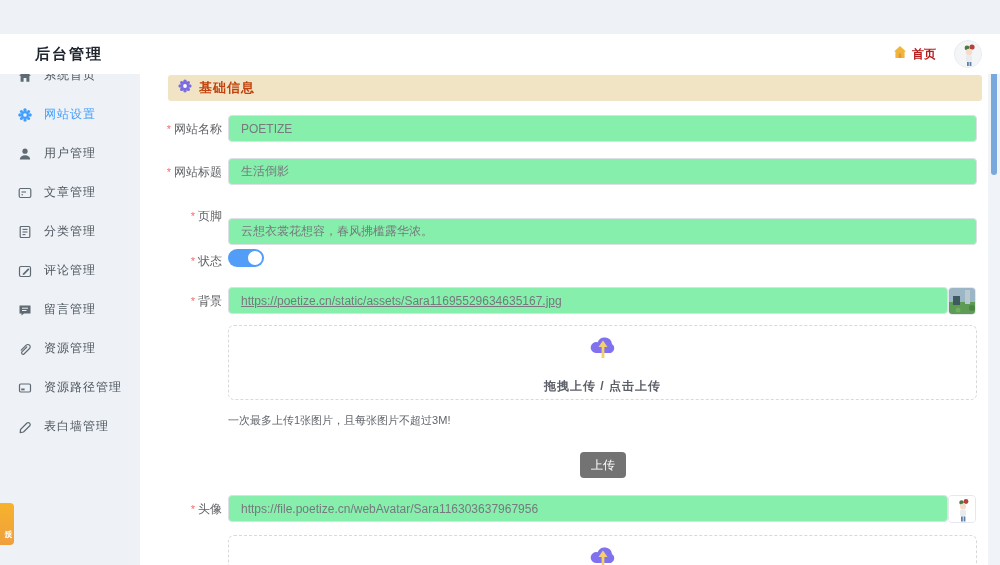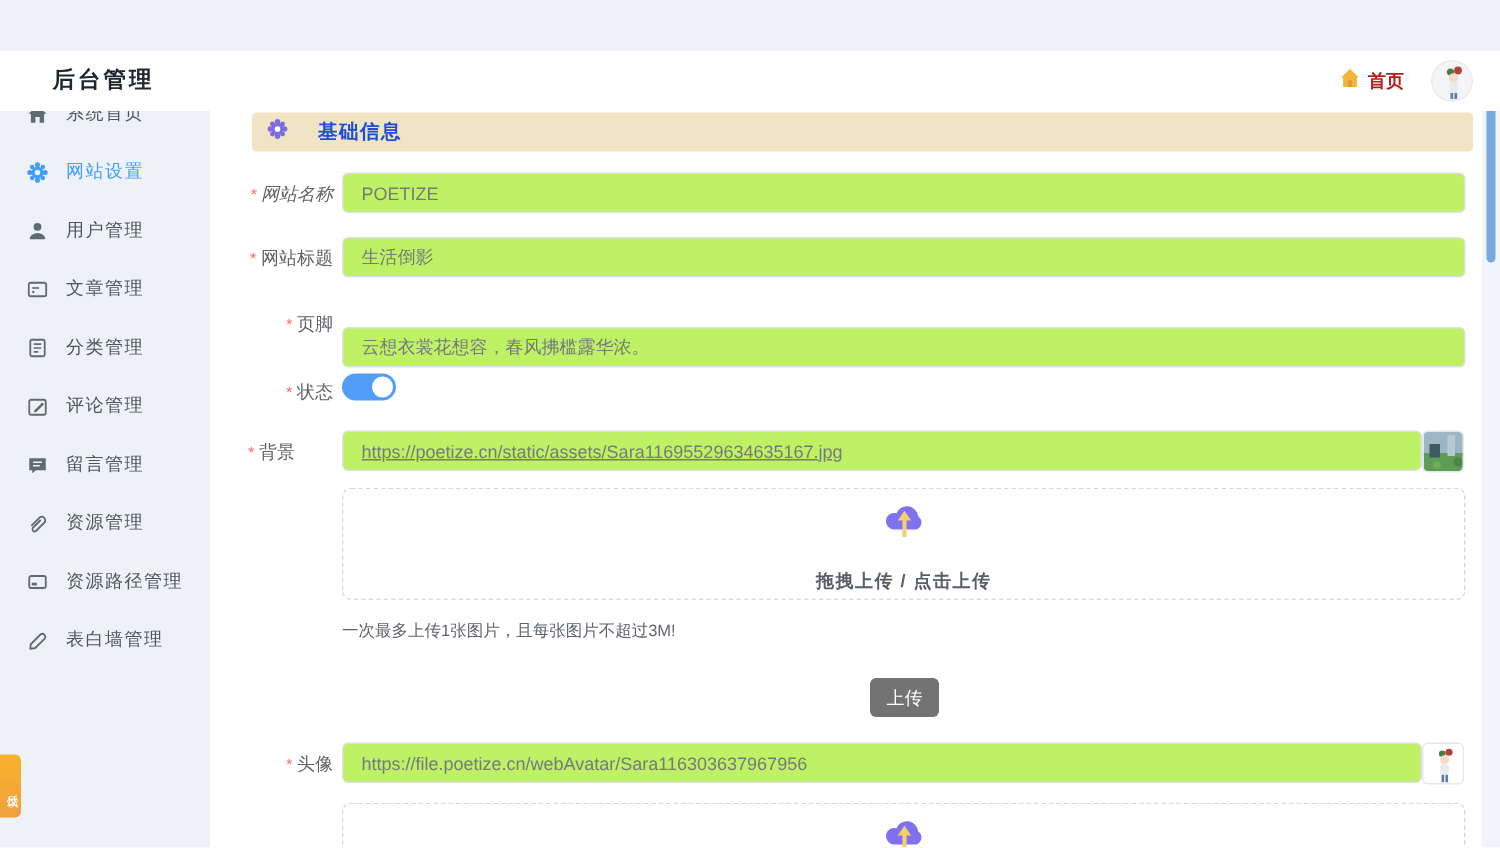--- a/index.html
+++ b/index.html
@@ -20,24 +20,24 @@
   .side-item .slabel { font-size:12px; color:#4d565e; letter-spacing:1px; }
   .side-item .sicon { width:14px; height:14px; display:flex; align-items:center; justify-content:center; }
   .side-item.active .slabel { color:#409eff; }
 
   .float-tag { position:absolute; left:0; top:503px; width:14px; height:42px; background:linear-gradient(180deg,#f7b32b,#ef9f3e); border-radius:0 4px 4px 0; display:flex; align-items:center; justify-content:center; cursor:pointer; }
   .float-tag span { writing-mode:vertical-rl; font-size:8px; color:#fff; letter-spacing:1px; }
 
   
   .content { position:absolute; left:140px; top:40px; width:848px; height:525px; background:#ffffff; }
   .section-bar { position:absolute; left:28px; top:35px; width:814px; height:26px; background:#f0e4c4; border-radius:3px; display:flex; align-items:center; padding-left:10px; gap:7px; }
-  .section-bar .stitle { font-size:13px; font-weight:bold; color:#1d4ed8; letter-spacing:1px;margin-left:13px; }
+  .section-bar .stitle { font-size:13px; font-weight:bold; color:#c2410c; letter-spacing:1px; }
   .flabel { position:absolute; width:82px; text-align:right; font-size:12px; color:#606266; }
   .flabel .req { color:#f56c6c; margin-right:3px; font-size:11px; }
-  .finput { position:absolute; left:88px; width:749px; height:27px; border:1px solid #dcdfe6; border-radius:4px; padding:0 12px; font-size:12px; color:#76797e; font-family:"Liberation Sans","DejaVu Sans",sans-serif; background:#bef264; outline:none; }
+  .finput { position:absolute; left:88px; width:749px; height:27px; border:1px solid #dcdfe6; border-radius:4px; padding:0 12px; font-size:12px; color:#76797e; font-family:"Liberation Sans","DejaVu Sans",sans-serif; background:#86efac; outline:none; }
   .finput.short { width:720px; }
 
   .toggle { position:absolute; left:88px; width:36px; height:18px; background:#529df8; border-radius:9px; cursor:pointer; }
   .toggle .knob { position:absolute; right:2px; top:2px; width:14px; height:14px; border-radius:50%; background:#ffffff; }
 
   .thumb { position:absolute; left:808px; width:28px; height:28px; border:1px solid #e4e7ed; border-radius:4px; overflow:hidden; background:#fff; cursor:pointer; }
 
   .dropzone { position:absolute; left:88px; width:749px; border:1px dashed #d9d9d9; border-radius:6px; background:#fff; text-align:center; cursor:pointer; }
   .dz1 { top:285px; height:75px; }
   .dz2 { top:495px; height:60px; }
@@ -216,21 +216,21 @@
             <circle cx="3.6" cy="10.4" r="1.6"></circle>
               <circle cx="10.4" cy="10.4" r="1.6"></circle>
             <circle cx="7" cy="7" r="4.2"></circle>
           </g>
           <circle cx="7" cy="7" r="1.9" fill="#ffffff"></circle>
         </svg>
       </span>
       <span class="stitle">基础信息</span>
     </div>
 
-    <div class="flabel" style="top:81px; left:0;font-style:italic;">
+    <div class="flabel" style="top:81px; left:0;">
       <span class="req">*</span><span>网站名称</span>
     </div>
     <input class="finput" style="top: 75px;" value="POETIZE">
 
     <div class="flabel" style="top:124px; left:0;">
       <span class="req">*</span><span>网站标题</span>
     </div>
     <input class="finput" style="top: 118px;" value="生活倒影">
 
     <div class="flabel" style="top:168px; left:0;">
@@ -238,21 +238,21 @@
     </div>
     <input class="finput" style="top: 162px; margin-top: 16px;" value="云想衣裳花想容，春风拂槛露华浓。">
 
     <div class="flabel" style="top:213px; left:0;">
       <span class="req">*</span><span>状态</span>
     </div>
     <div class="toggle" style="top:209px;">
       <div class="knob"></div>
     </div>
 
-    <div class="flabel" style="top:253px; left:0;text-align:center;">
+    <div class="flabel" style="top:253px; left:0;">
       <span class="req">*</span><span>背景</span>
     </div>
     <input class="finput short" style="top: 247px; text-decoration: underline;" value="https://poetize.cn/static/assets/Sara11695529634635167.jpg">
     <div class="thumb" style="top:247px;">
       <svg width="28" height="28" viewBox="0 0 28 28">
         <rect width="28" height="16" fill="#9cb6c6"></rect>
         <rect y="14" width="28" height="14" fill="#5e9b55"></rect>
         <rect x="4" y="8" width="7" height="9" fill="#3e5a60"></rect>
         <rect x="16" y="2" width="5" height="14" fill="#b9c9d2"></rect>
         <circle cx="23" cy="20" r="3" fill="#4a8446"></circle>

